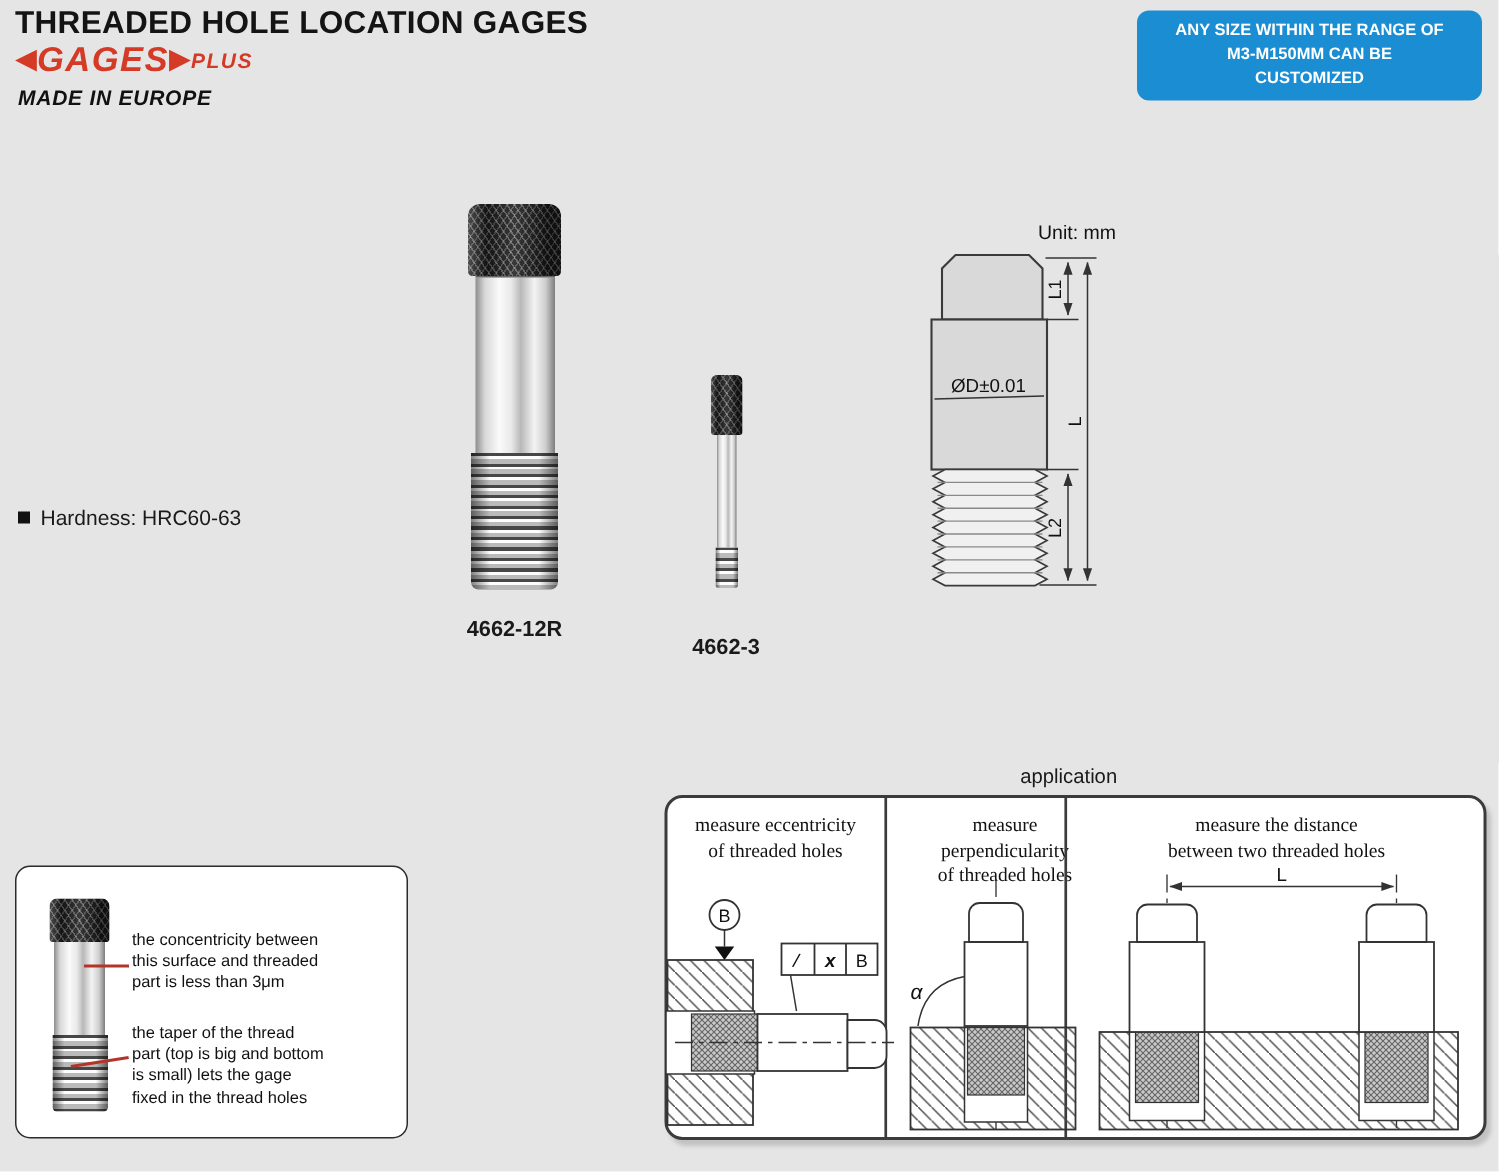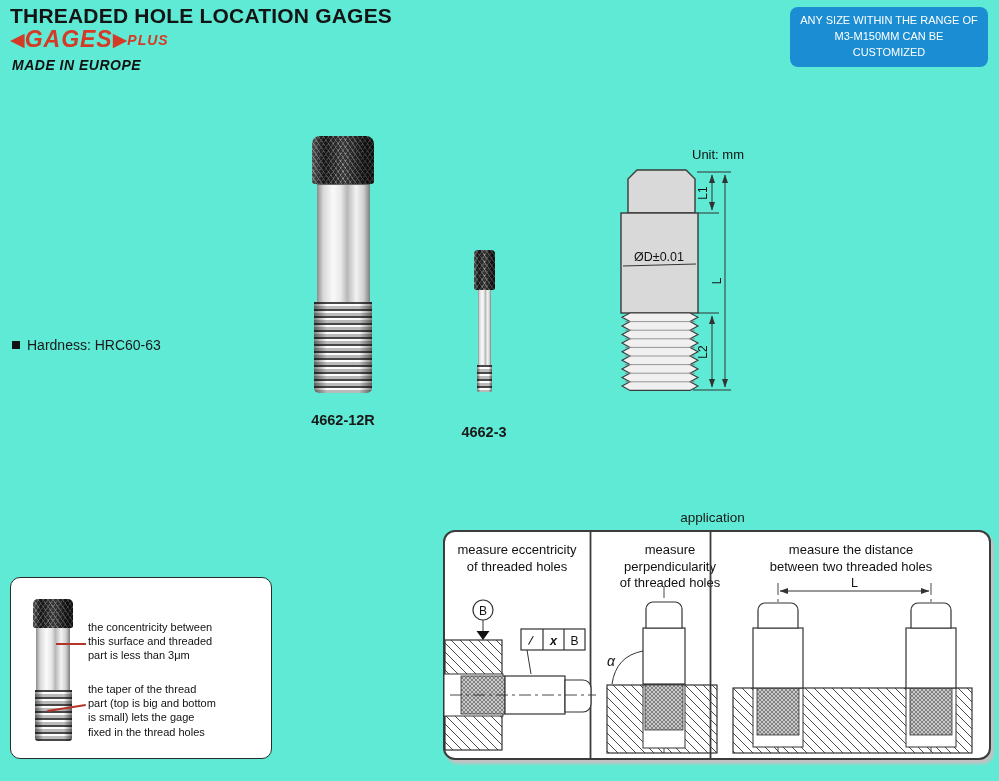--- a/index.html
+++ b/index.html
@@ -1,30 +1,30 @@
 <!DOCTYPE html>
 <html><head>
 <meta charset="utf-8">
 <style>
   html,body{margin:0;padding:0;background:#fff;}
-  #page{position:relative;width:999px;height:781px;background:#5eead4;overflow:hidden;
+  #page{position:relative;width:999px;height:781px;background:#e5e5e5;overflow:hidden;
         font-family:"Liberation Sans","DejaVu Sans",sans-serif;color:#1a1a1a;}
   .abs{position:absolute;}
   .preline{white-space:pre-line;}
 
   
   .title{left:10px;top:4px;font-size:21px;font-weight:bold;letter-spacing:.2px;color:#141414;}
   .logo-row{left:10px;top:28px;display:flex;align-items:center;color:#d53a26;}
   .logo-arrow{font-size:19px;line-height:1;}
   .logo-brand{font-size:23px;font-weight:bold;font-style:italic;letter-spacing:1px;line-height:1;}
   .logo-suffix{font-size:14px;font-weight:bold;font-style:italic;margin-left:0;letter-spacing:1px;}
   .logo-tagline{left:12px;top:57px;font-size:14px;font-weight:bold;font-style:italic;color:#111;letter-spacing:.5px;}
 
-  .badge{background:#1b8ed3;color:#fff;font-size:11px;font-weight:normal;text-align:center;
-         border-radius:8px;padding:6px 8px;line-height:1.45;}
+  .badge{background:#1b8ed3;color:#fff;font-size:11px;font-weight:bold;text-align:center;
+         border-radius:8px;padding:6px 24px;line-height:1.45;}
   .badge1{right:11px;top:7px;width:182px;}
   .badge2{right:11px;top:67px;width:120px;}
 
   .hardness{left:12px;top:337px;font-size:14px;}
   .bullet{display:inline-block;width:8px;height:8px;background:#111;margin-right:7px;vertical-align:1px;}
 
   
   .knurl{background-color:#1d1d1d;
     background-image:
       linear-gradient(to right, rgba(255,255,255,.22), rgba(0,0,0,.35) 20%, rgba(255,255,255,.12) 50%, rgba(0,0,0,.45) 85%),
@@ -40,21 +40,21 @@
 
   
   .callout-box{left:10px;top:577px;width:260px;height:180px;border:1.6px solid #2b2b2b;border-radius:10px;background:#fff;}
   .note{font-size:11px;line-height:1.29;color:#111;}
   .redline{height:0;border-top:2px solid #b5342a;}
 
   
   .app-title{left:650px;top:510px;width:125px;text-align:center;font-size:13.5px;}
   .app-box{left:443px;top:530px;width:544px;height:226px;border:2px solid #3b3b3b;border-radius:12px;
            background:#fff;box-shadow:3px 4px 3px #c2c2c2;}
-  .caption{font-size:13px;line-height:1.28;text-align:center;color:#111;}
+  .caption{font-size:13px;line-height:1.28;text-align:center;color:#111;font-family:Liberation Serif, serif;}
   svg text{font-family:"Liberation Sans","DejaVu Sans",sans-serif;}
 </style>
 </head>
 <body>
 
 <div id="page">
 
   <div class="abs title">THREADED HOLE LOCATION GAGES</div>
   <div class="abs logo-row">
     <span class="logo-arrow">◀</span>

